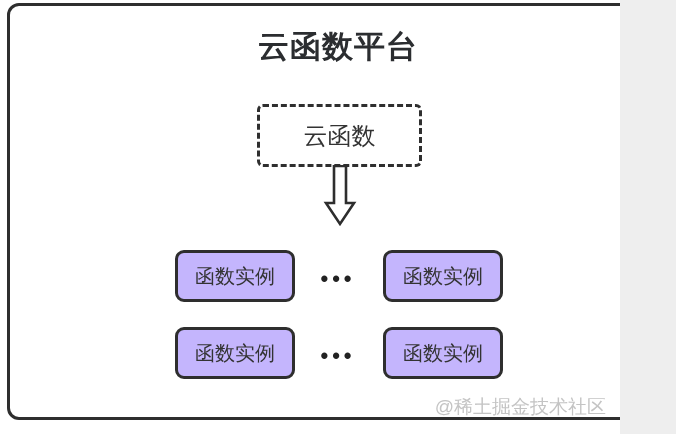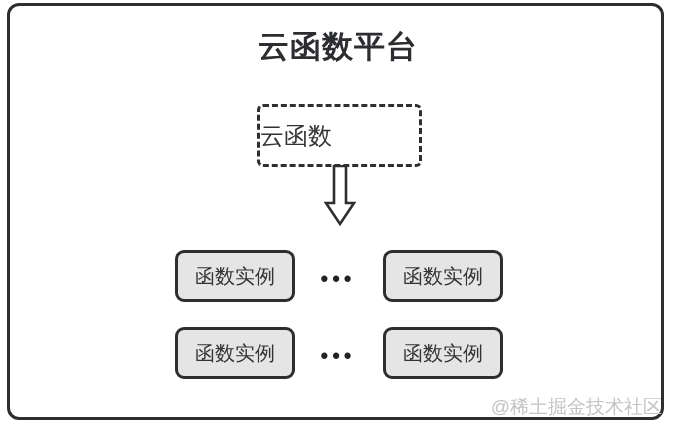--- a/index.html
+++ b/index.html
@@ -3,21 +3,21 @@
 <meta charset="utf-8">
 <style>
   html, body {
     margin: 0;
     padding: 0;
     background: #eeeeee;
     font-family: "Liberation Sans", "DejaVu Sans", sans-serif;
   }
   .canvas {
     position: relative;
-    width: 676px;
+    width: 620px;
     height: 434px;
     background: #ffffff;
     overflow: hidden;
   }
   .frame {
     position: absolute;
     left: 7px;
     top: 3px;
     width: 657px;
     height: 417px;
@@ -43,38 +43,39 @@
     left: 257px;
     top: 104px;
     width: 165px;
     height: 63px;
     box-sizing: border-box;
     border: 3px dashed #2f2f2f;
     border-radius: 6px;
     background: #ffffff;
     display: flex;
     align-items: center;
+    justify-content: center;
     font-size: 24px;
     color: #333333;
   }
   .arrow {
     position: absolute;
     left: 320px;
     top: 165px;
     width: 40px;
     height: 63px;
   }
   .instance-node {
     position: absolute;
     width: 120px;
     height: 52px;
     box-sizing: border-box;
     border: 3px solid #2e2e2e;
     border-radius: 9px;
-    background: #e5e5e5;
+    background: #c4b5fd;
     display: flex;
     align-items: center;
     justify-content: center;
     font-size: 20px;
     color: #333333;
   }
   .node-r1-left  { left: 175px; top: 250px; }
   .node-r1-right { left: 383px; top: 250px; }
   .node-r2-left  { left: 175px; top: 327px; }
   .node-r2-right { left: 383px; top: 327px; }

